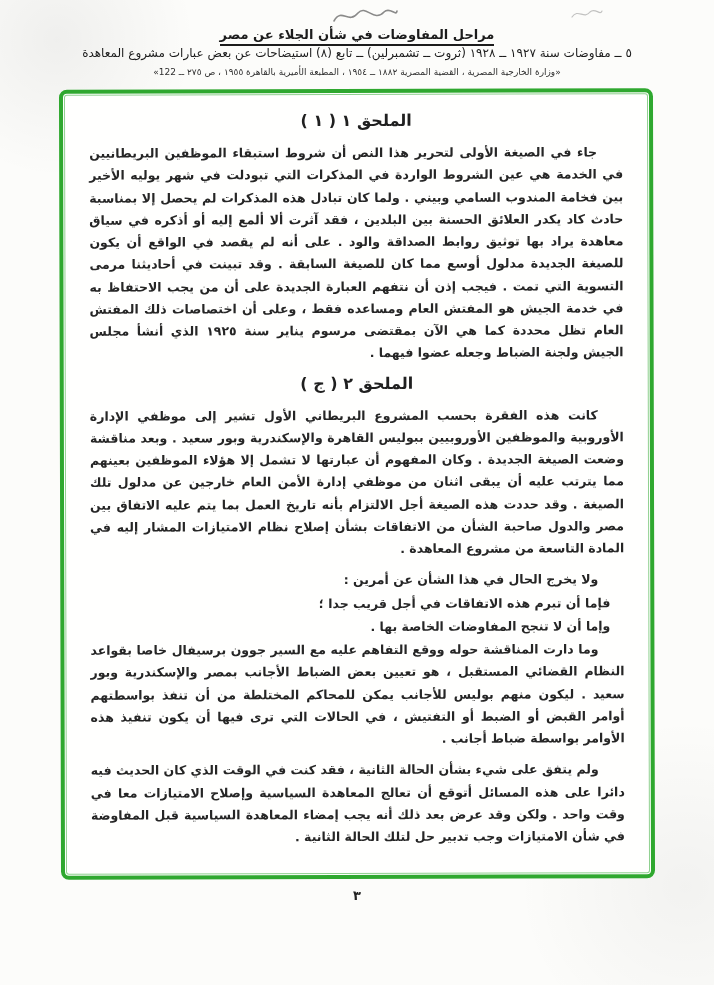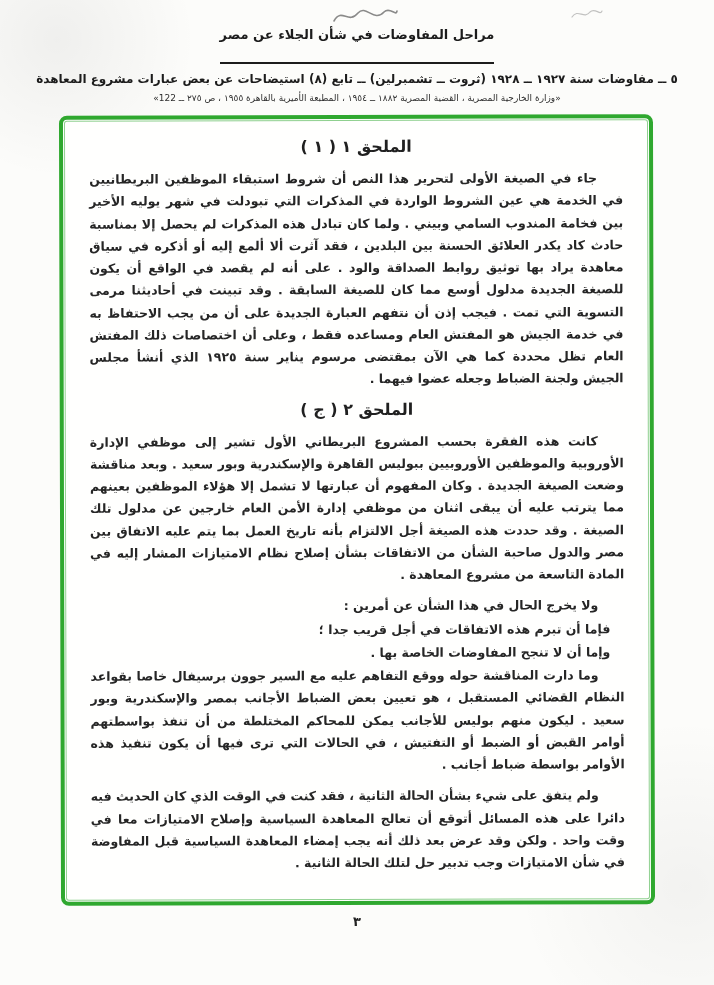--- a/index.html
+++ b/index.html
@@ -24,23 +24,23 @@
   }
   .mark-top-center { position: absolute; top: 3px; left: 330px; opacity: .7; }
   .mark-top-right  { position: absolute; top: 6px; right: 110px; opacity: .45; }
   .page-header { text-align: center; padding-top: 24px; }
   .title {
     display: inline-block;
     font-size: 13px;
     font-weight: bold;
     letter-spacing: .4px;
     border-bottom: 2px solid #1c1c1c;
-    padding-bottom: 20px;
+    padding-bottom: 2px;
   }
-  .subtitle { font-size: 12px; font-weight: bold; margin-top: 8px; padding: 0 28px; }
+  .subtitle { font-size: 12px; font-weight: normal; padding: 0 28px; }
   .source   { font-size: 9px;  margin-top: 7px; color: #2e2e2e; letter-spacing: .2px; }
   .green-box {
     width: 534px;
     margin: 12px auto 0;
     border: 4px solid #2fa82f;
     border-radius: 8px;
     outline: 1px solid #8fd08f;
     outline-offset: -6px;
     padding: 12px 26px 18px;
     background: #fffffe;

